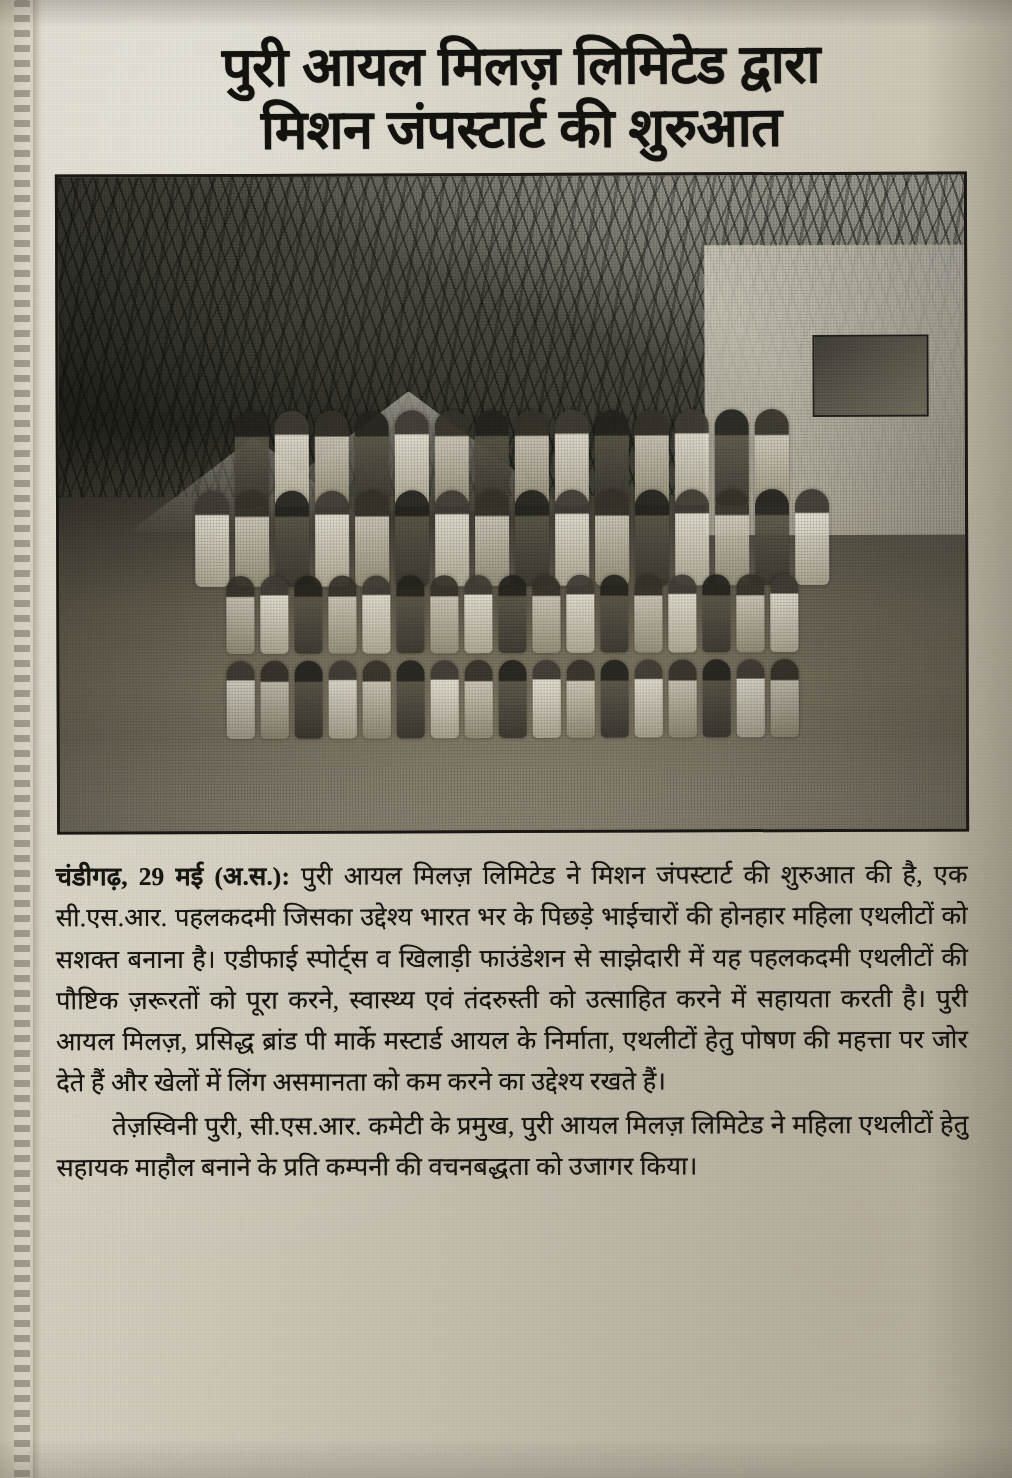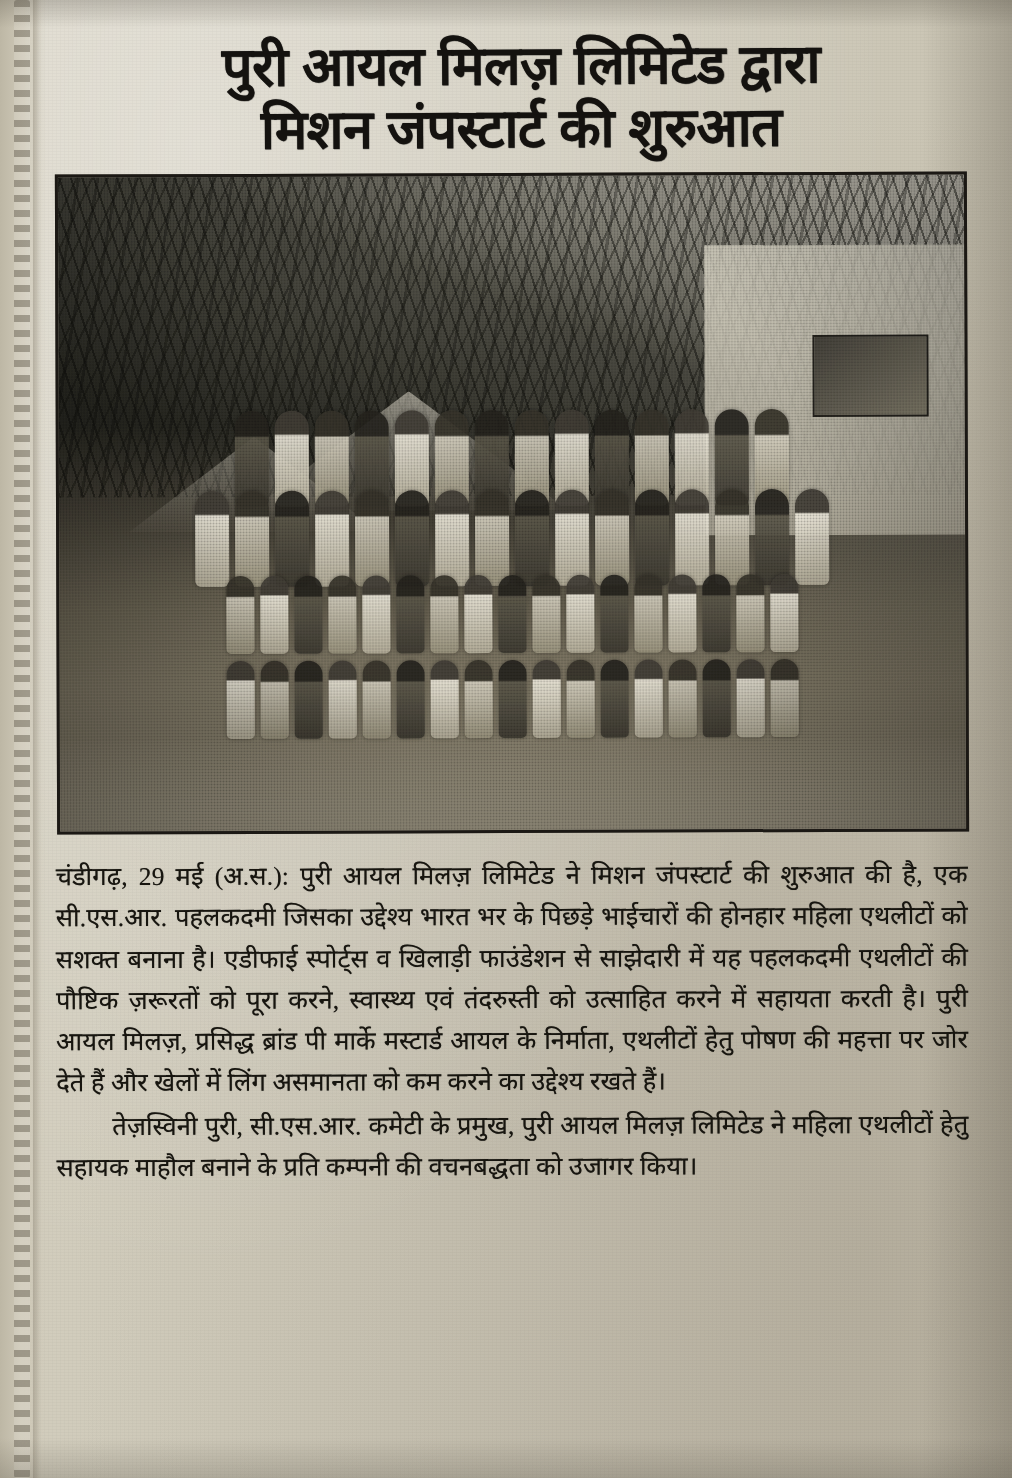--- a/index.html
+++ b/index.html
@@ -248,21 +248,21 @@
     text-shadow: 0 0 0.7px rgba(0,0,0,0.5);
     transform: rotate(-0.15deg);
   }
   .article p {
     margin: 0 0 2px 0;
   }
   .article p.indent {
     text-indent: 56px;
   }
   .dateline {
-    font-weight: normal;
+    font-weight: bold;
   }
 </style>
 </head>
 <body>
 
 <div class="clipping">
 
   <div class="grain"></div>
   <div class="torn-edge">
     <div class="perfs"></div>

